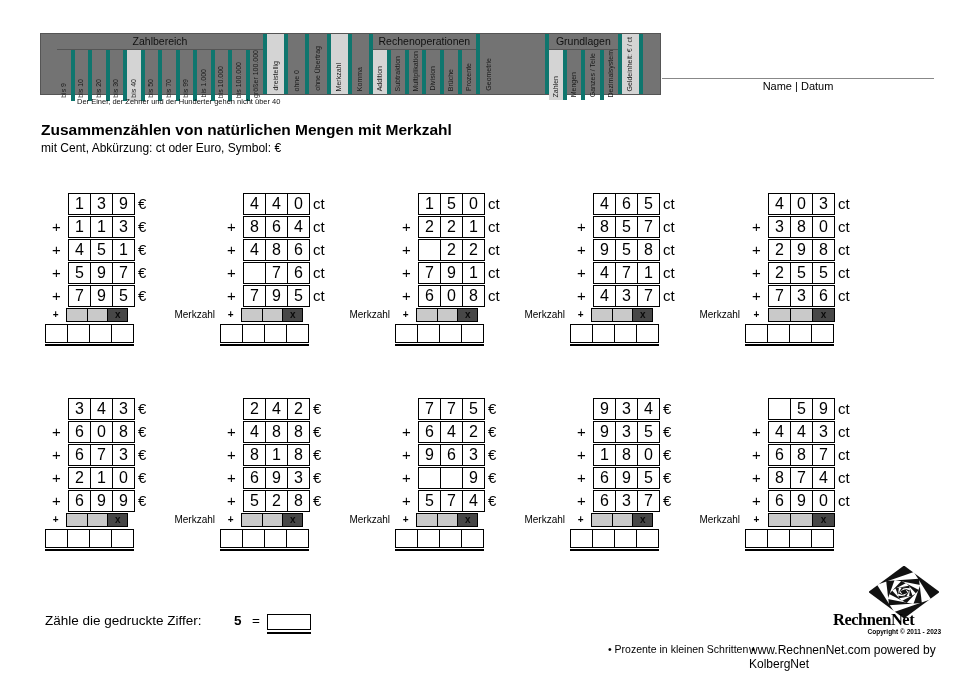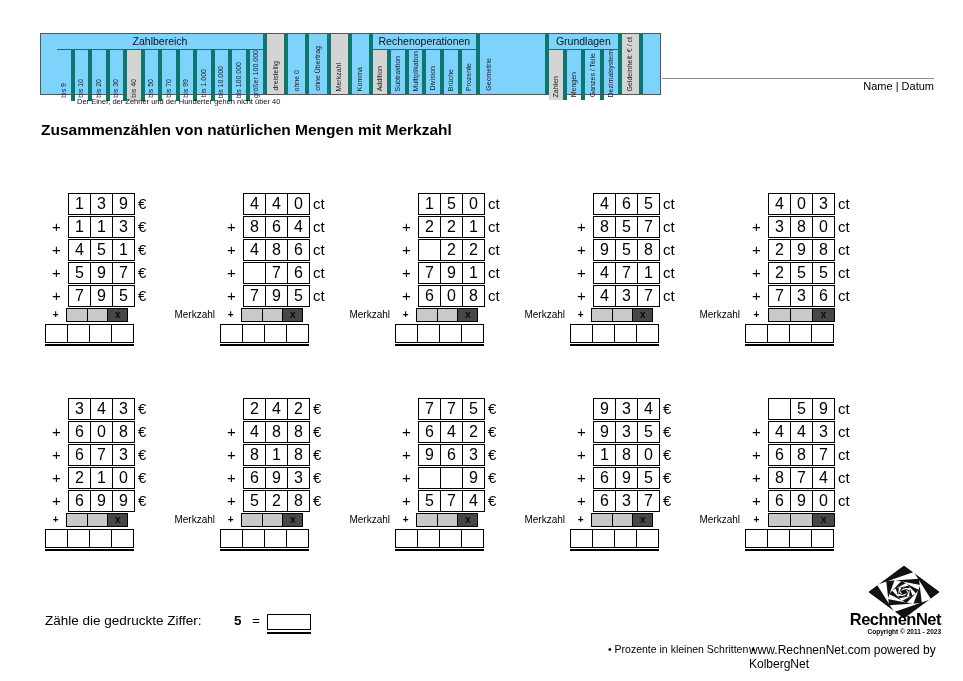--- a/index.html
+++ b/index.html
@@ -2,41 +2,41 @@
 <html><head>
 <meta charset="utf-8">
 <style>
   * { box-sizing: border-box; margin: 0; padding: 0; }
   html,body { background:#fff; }
   body { font-family: "Liberation Sans", "DejaVu Sans", sans-serif; color:#000; }
   .page { position:relative; width:963px; height:681px; background:#fff; overflow:hidden; }
 
   
   #hmatrix { position:absolute; left:40px; top:33px; width:621px; height:62px;
-             border:1px solid #555; display:flex; background:#7dd3fc;padding-left:16px; }
+             border:1px solid #555; display:flex; background:#737373;padding-left:16px; }
   .hm-item { position:relative; }
   .hm-sep { border-left:4px solid #0f766e; }
   .hm-group { display:flex; flex-direction:column; }
   .hm-glabel { height:16px; line-height:15px; font-size:10.5px; text-align:center;
                border-bottom:1px solid #555; color:#111; white-space:nowrap; overflow:visible; }
   .hm-cols { flex:1; display:flex; }
   .hm-col { flex:1 0 0; display:flex; align-items:flex-end; justify-content:center;
             padding-bottom:3px; overflow:visible; }
   .hm-col-full { display:flex; align-items:flex-end; justify-content:center; padding-bottom:3px; }
   .gray { background:#d4d4d4; }
   .vlabel { writing-mode:vertical-rl; transform:rotate(180deg); font-size:7px; line-height:1.1;
             white-space:nowrap; color:#1a1a1a; }
 
   .hint-note   { position:absolute; left:41px; top:97px;  font-size:7.5px; color:#111;margin-left:36px; }
   .code-line   { position:absolute; left:41px; top:107px; font-size:11px; white-space:pre; color:#000; }
   .main-title  { position:absolute; left:41px; top:121px; font-size:15.5px; font-weight:bold; }
   .sub-title   { position:absolute; left:41px; top:141px; font-size:12px; }
 
   .name-rule   { position:absolute; left:662px; top:78px; width:272px; height:1px; background:#888; }
-  .name-label  { position:absolute; left:662px; top:80px; width:272px; text-align:right; font-size:11px; }
+  .name-label  { position:absolute; left:662px; top:80px; width:272px; text-align:center; font-size:11px; }
 
   
   .problems-row { position:absolute; left:40px; display:flex; }
   .problems-row.r1 { top:193px; }
   .problems-row.r2 { top:398px; }
   .problem-block { width:175px; flex:0 0 175px; position:relative; }
 
   .addend-row { display:flex; height:22px; margin-left:5px; margin-bottom:1px; }
   .plus-cell  { width:23px; text-align:center; font-size:15px; line-height:22px; }
   .digit-cell { width:23px; height:22px; border:1px solid #000; text-align:center;
@@ -62,22 +62,22 @@
   .count-digit { position:absolute; left:234px; top:613px; font-size:13.5px; font-weight:bold; }
   .count-eq    { position:absolute; left:252px; top:613px; font-size:13.5px; }
   .answer-wrap { position:absolute; left:267px; top:614px; border-bottom:2px solid #000; padding-bottom:2px; }
   .answer-box  { display:block; width:44px; height:16px; border:1px solid #000; background:#fff; }
 
   .filename    { position:absolute; left:45px;  top:643px; font-size:8.5px; color:#111; }
   .slogan      { position:absolute; left:608px; top:643px; font-size:10.5px; }
   .site        { position:absolute; left:749px; top:643px; font-size:12px; }
 
   .logo-svg    { position:absolute; left:869px; top:566px; }
-  .brand       { position:absolute; left:833px; top:610px; width:108px; text-align:right;
-                 font-size:16.5px; font-weight:bold; letter-spacing:-0.5px; }
+  .brand       { position:absolute; left:833px; top:610px; width:108px; 
+                 font-size:16.5px; font-weight:bold; letter-spacing:-0.5px;font-family:Liberation Serif, serif; }
   .copyright   { position:absolute; left:833px; top:628px; width:108px; text-align:right;
                  font-size:6.5px; font-weight:bold; }
 </style>
 </head>
 <body>
 
 <div class="page">
 
   <div id="hmatrix">
       <div class="hm-item hm-group" style="flex: 12 0 0px;">
@@ -185,20 +185,21 @@
       <div class="hm-item hm-col-full hm-sep" style="flex: 1 0 0px;">
         <span class="vlabel"></span>
       </div>
     </div>
 
   <div class="name-rule"></div>
   <div class="name-label">Name | Datum</div>
 
   <div class="hint-note">Der Einer, der Zehner und der Hunderter gehen nicht über 40</div>
   <div class="main-title">Zusammenzählen von natürlichen Mengen mit Merkzahl</div>
+  <div class="sub-title">mit Cent, Abkürzung: ct oder Euro, Symbol: €</div>
 
   <div class="problems-row r1">
       <div class="problem-block">
         <div class="addend-row">
           <div class="plus-cell"></div>
           <div class="digit-cell">1</div>
           <div class="digit-cell">3</div>
           <div class="digit-cell">9</div>
           <div class="unit">€</div>
         </div>

